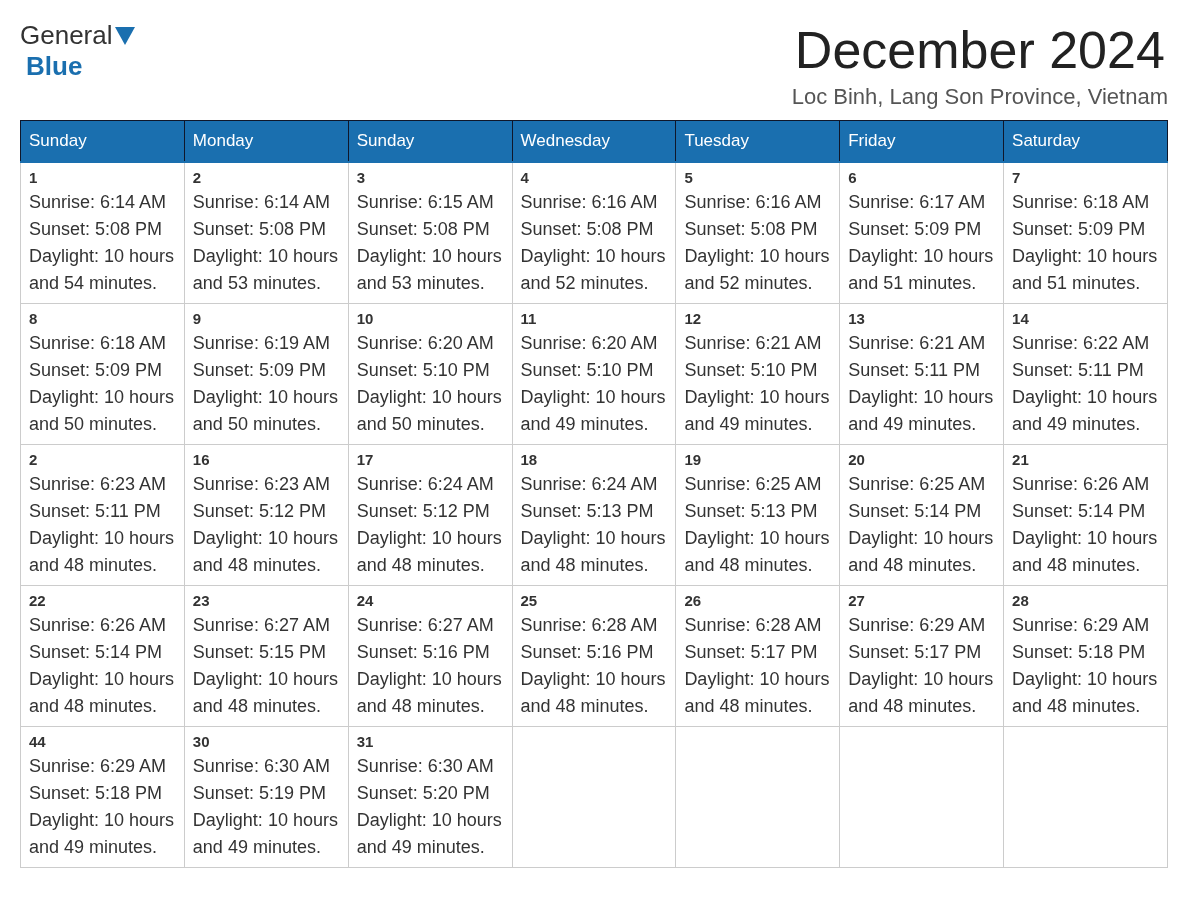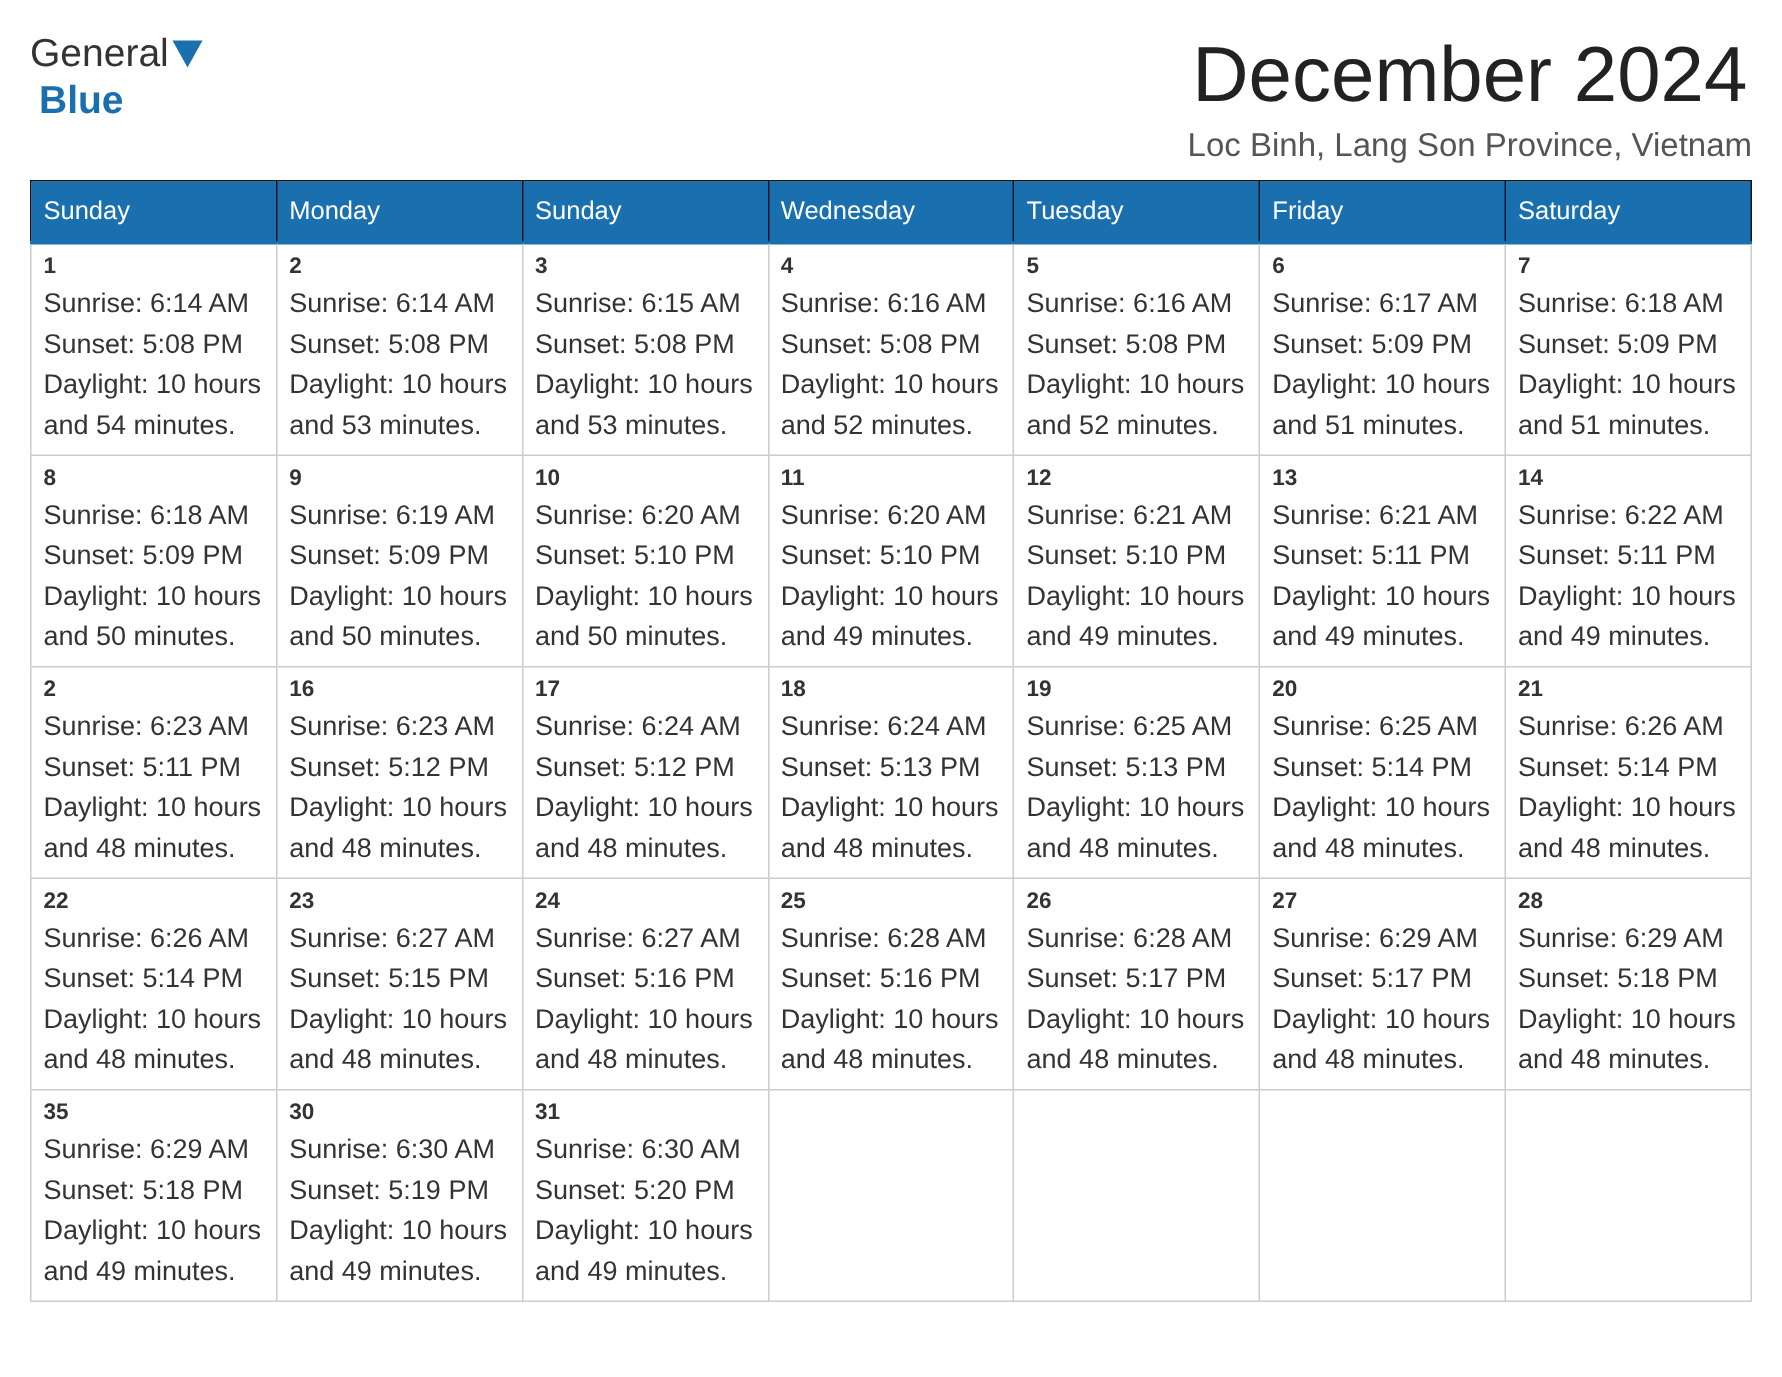--- a/index.html
+++ b/index.html
@@ -250,21 +250,21 @@
           <span class="day-number">27</span>
           <div class="day-info">Sunrise: 6:29 AM<br>Sunset: 5:17 PM<br>Daylight: 10 hours and 48 minutes.</div>
         </td>
         <td>
           <span class="day-number">28</span>
           <div class="day-info">Sunrise: 6:29 AM<br>Sunset: 5:18 PM<br>Daylight: 10 hours and 48 minutes.</div>
         </td>
       </tr>
       <tr>
         <td>
-          <span class="day-number">35</span>
+          <span class="day-number">44</span>
           <div class="day-info">Sunrise: 6:29 AM<br>Sunset: 5:18 PM<br>Daylight: 10 hours and 49 minutes.</div>
         </td>
         <td>
           <span class="day-number">30</span>
           <div class="day-info">Sunrise: 6:30 AM<br>Sunset: 5:19 PM<br>Daylight: 10 hours and 49 minutes.</div>
         </td>
         <td>
           <span class="day-number">31</span>
           <div class="day-info">Sunrise: 6:30 AM<br>Sunset: 5:20 PM<br>Daylight: 10 hours and 49 minutes.</div>
         </td>

